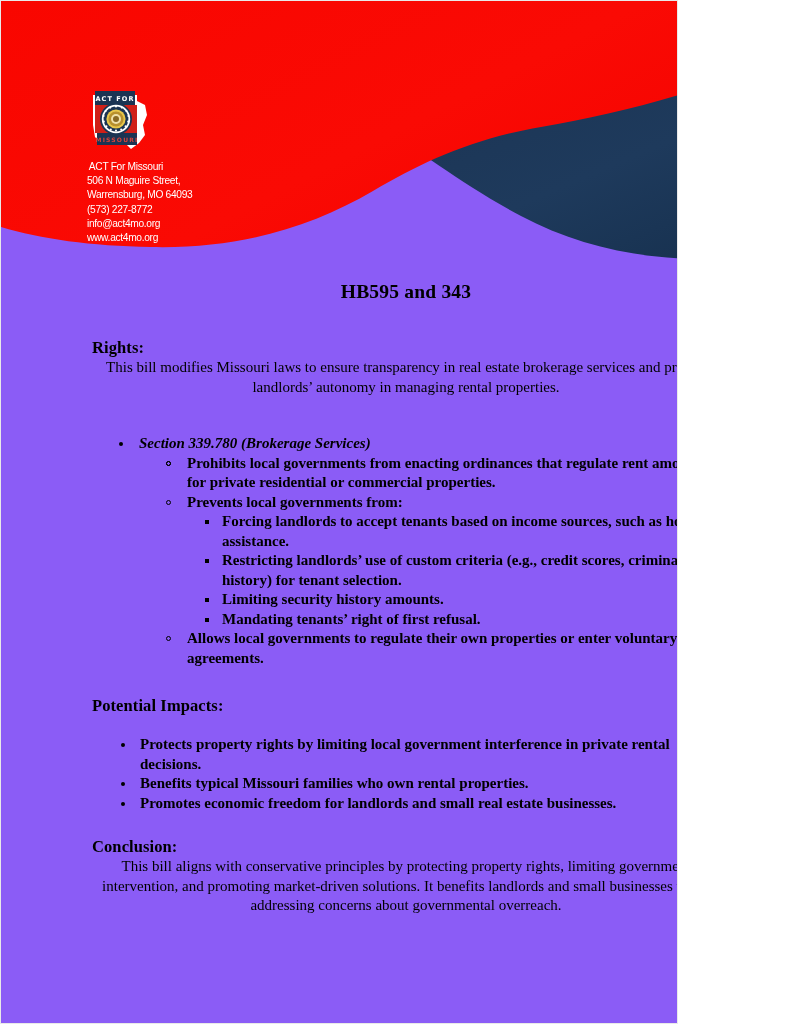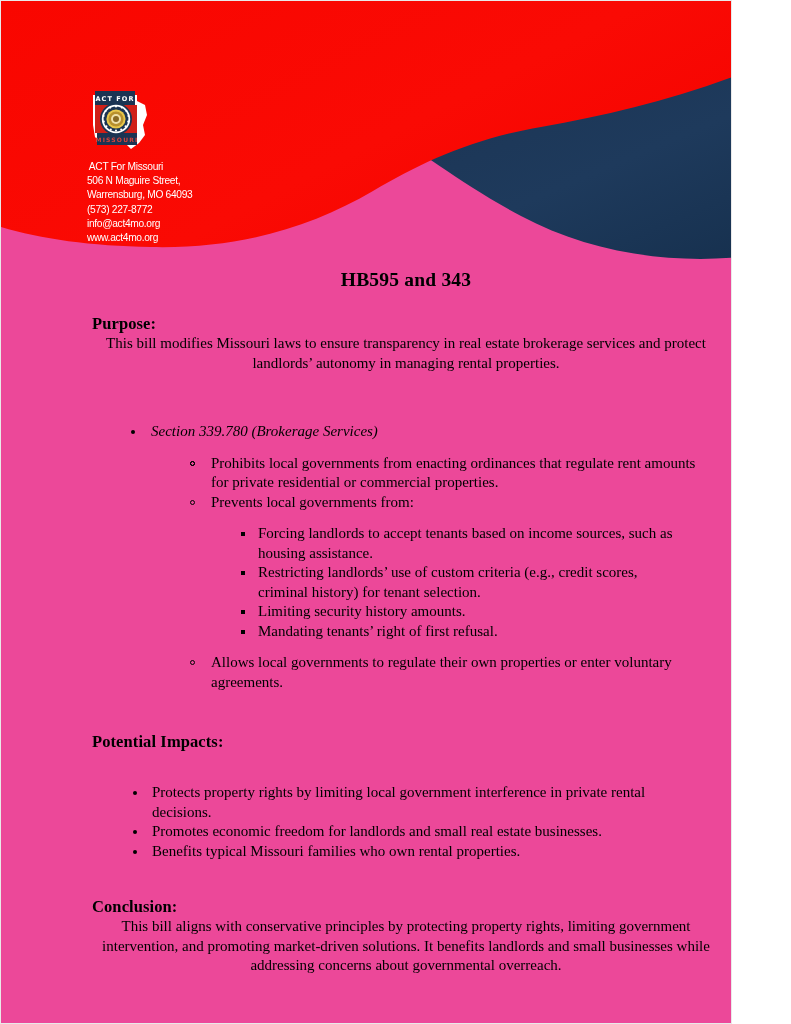--- a/index.html
+++ b/index.html
@@ -6,23 +6,23 @@
   html, body {
     margin: 0;
     padding: 0;
     background: #ffffff;
   }
   body {
     font-family: "Liberation Serif", "DejaVu Serif", serif;
   }
   .page {
     position: relative;
-    width: 732px;
+    width: 678px;
     height: 1024px;
-    background: #ec4899;
+    background: #8b5cf6;
     overflow: hidden;
     box-sizing: border-box;
     border: 1px solid #e9e9e9;
   }
 
   
   .banner {
     position: absolute;
     left: 0;
     top: 0;
@@ -68,21 +68,21 @@
     width: 791px;
     padding: 0 72px 0 91px;
     box-sizing: border-box;
     color: #000000;
   }
 
   .doc-title {
     text-align: center;
     font-size: 19.5px;
     font-weight: bold;
-    margin: 4px;
+    margin: 16px;
     padding-top: 2px;
     letter-spacing: 0.2px;
   }
 
   h2.section-head {
     font-size: 16.5px;
     font-weight: bold;
     margin: 0;
     padding: 0;
     letter-spacing: 0.1px;
@@ -95,23 +95,24 @@
     padding: 0;
     text-align: center;
   }
 
   .gap-sm { height: 13px; }
   .gap-md { height: 19px; }
   .gap-lg { height: 24px; }
   .gap-xl { height: 28px; }
 
   ul.lvl1, ul.lvl2, ul.lvl3 {
-    margin: 12px;
+    margin: 0;
     padding: 0;
     list-style: none;
+    font-weight: bold;
   }
   ul.lvl1 > li, ul.lvl2 > li, ul.lvl3 > li {
     position: relative;
     font-size: 15px;
     line-height: 19.5px;
   }
 
   
   ul.lvl1 > li {
     padding-left: 47px;
@@ -251,21 +252,21 @@
       </div>
     </div>
   </div>
 
   <div class="doc">
 
     <div class="doc-title">HB595 and 343</div>
 
     <div class="gap-md"></div>
 
-    <h2 class="section-head">Purpose:</h2>
+    <h2 class="section-head">Rights:</h2>
     <p class="para">This bill modifies Missouri laws to ensure transparency in real estate brokerage services and protect landlords’ autonomy in managing rental properties.</p>
 
     <div class="gap-lg"></div>
 
 
     <div class="gap-sm"></div>
 
     <ul class="lvl1">
 
       <li>
@@ -318,25 +319,25 @@
 
     <div class="gap-md"></div>
 
     <ul class="lvl1">
       <li class="impact">
         <span class="bullet"></span>
         <span class="txt">Protects property rights by limiting local government interference in private rental decisions.</span>
       </li>
       <li class="impact">
         <span class="bullet"></span>
-        <span class="txt">Promotes economic freedom for landlords and small real estate businesses.</span>
+        <span class="txt">Benefits typical Missouri families who own rental properties.</span>
       </li>
       <li class="impact">
         <span class="bullet"></span>
-        <span class="txt">Benefits typical Missouri families who own rental properties.</span>
+        <span class="txt">Promotes economic freedom for landlords and small real estate businesses.</span>
       </li>
     </ul>
 
     <div class="gap-lg"></div>
 
     <h2 class="section-head">Conclusion:</h2>
     <p class="para">This bill aligns with conservative principles by protecting property rights, limiting government intervention, and promoting market-driven solutions. It benefits landlords and small businesses while addressing concerns about governmental overreach.</p>
 
   </div>
 </div>

